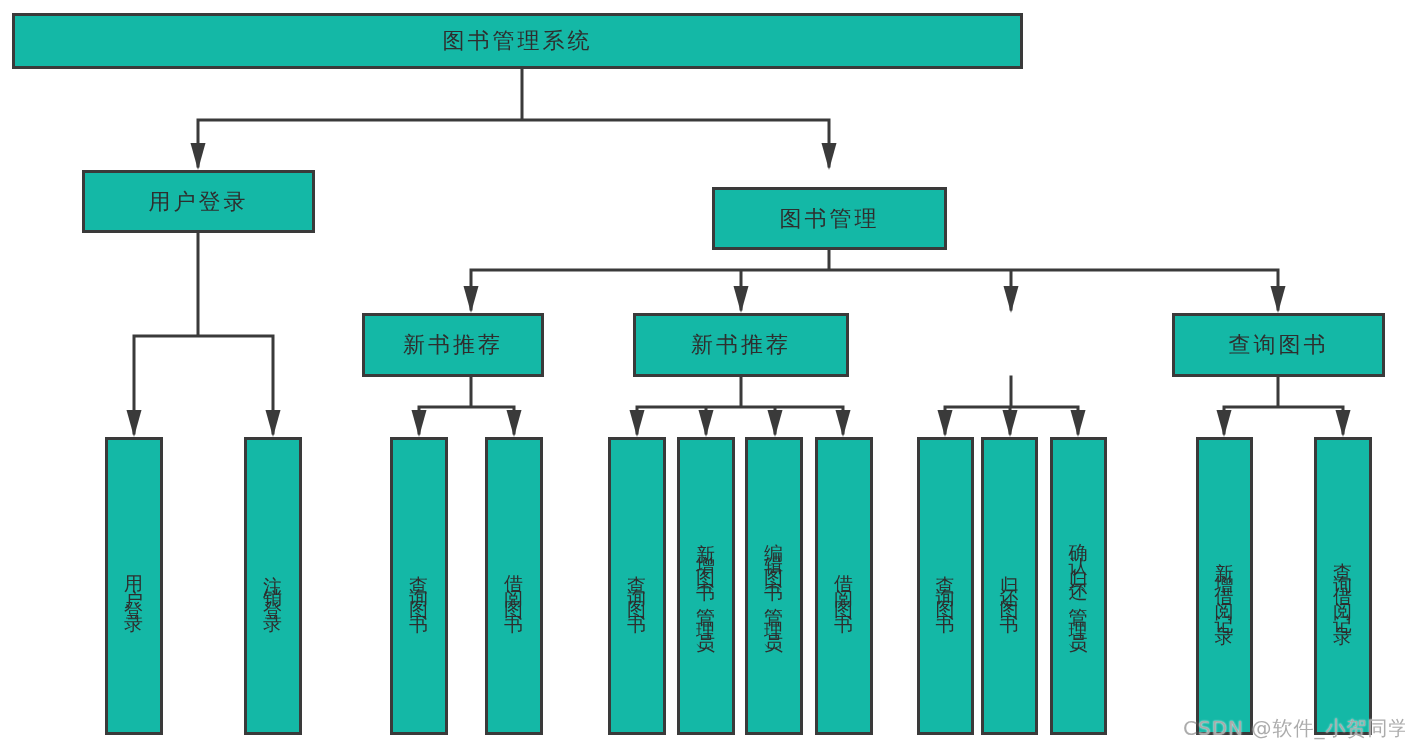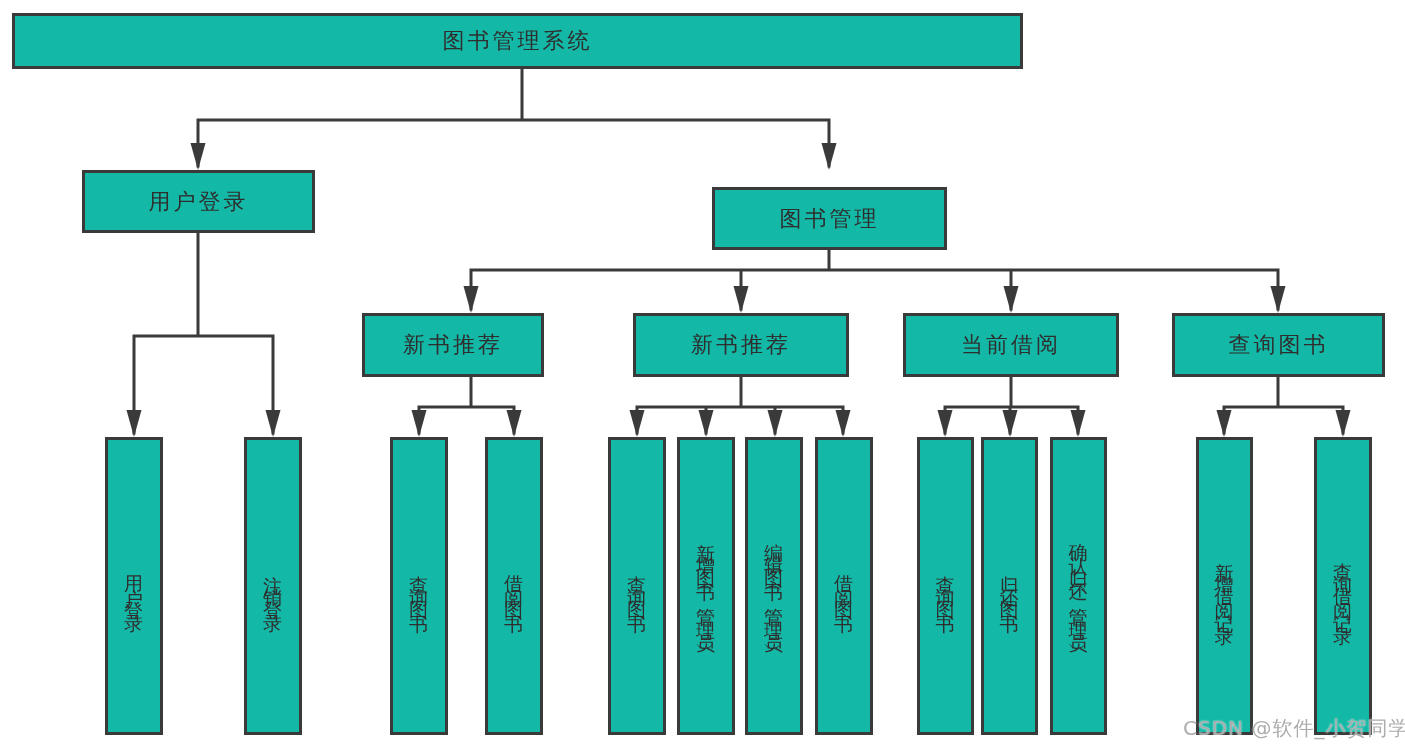--- a/index.html
+++ b/index.html
@@ -73,23 +73,20 @@
   <div class="box h" style="left:712px;top:187px;width:235px;height:63px">
     <span>图书管理</span>
   </div>
 
   <div class="box h" style="left:362px;top:313px;width:182px;height:64px">
     <span>新书推荐</span>
   </div>
   <div class="box h" style="left:633px;top:313px;width:216px;height:64px">
     <span>新书推荐</span>
   </div>
-  <div class="box h" style="left:903px;top:313px;width:216px;height:64px">
-    <span>当前借阅</span>
-  </div>
   <div class="box h" style="left:1172px;top:313px;width:213px;height:64px">
     <span>查询图书</span>
   </div>
 
   <div class="box v" style="left:105px;top:437px;width:58px;height:298px">
     <span>用户登录</span>
   </div>
   <div class="box v" style="left:244px;top:437px;width:58px;height:298px">
     <span>注销登录</span>
   </div>

